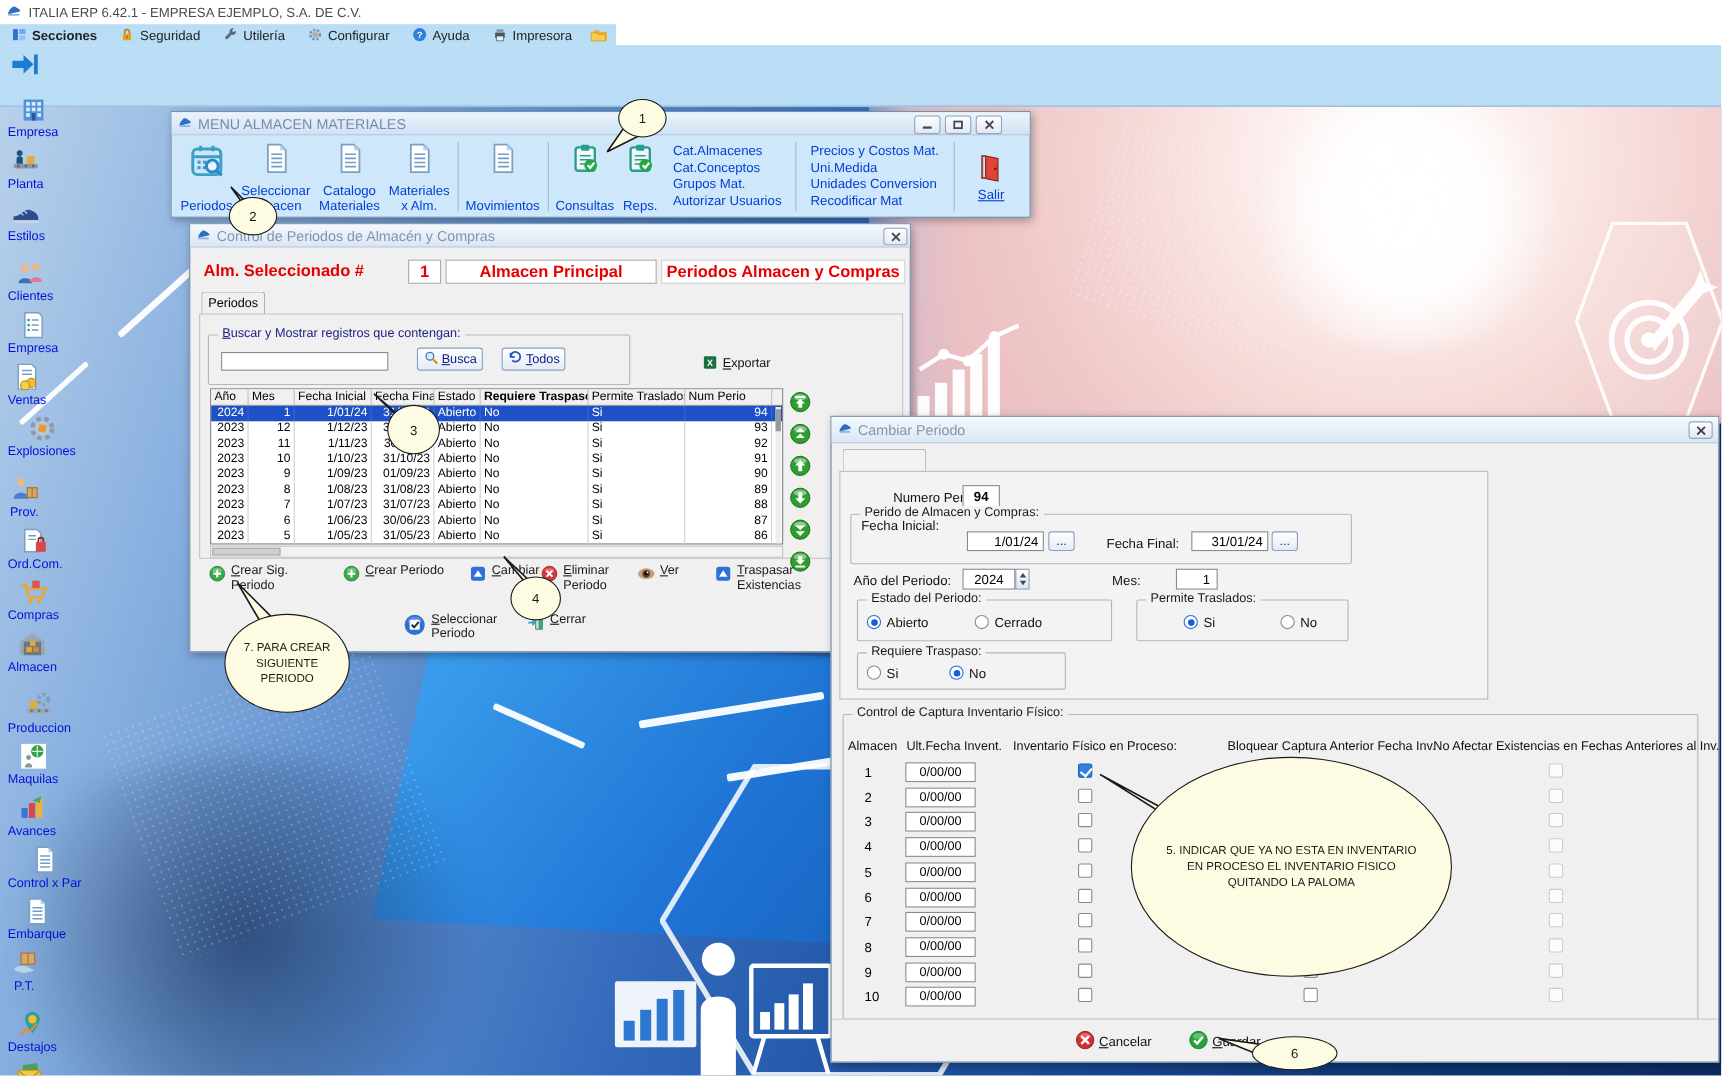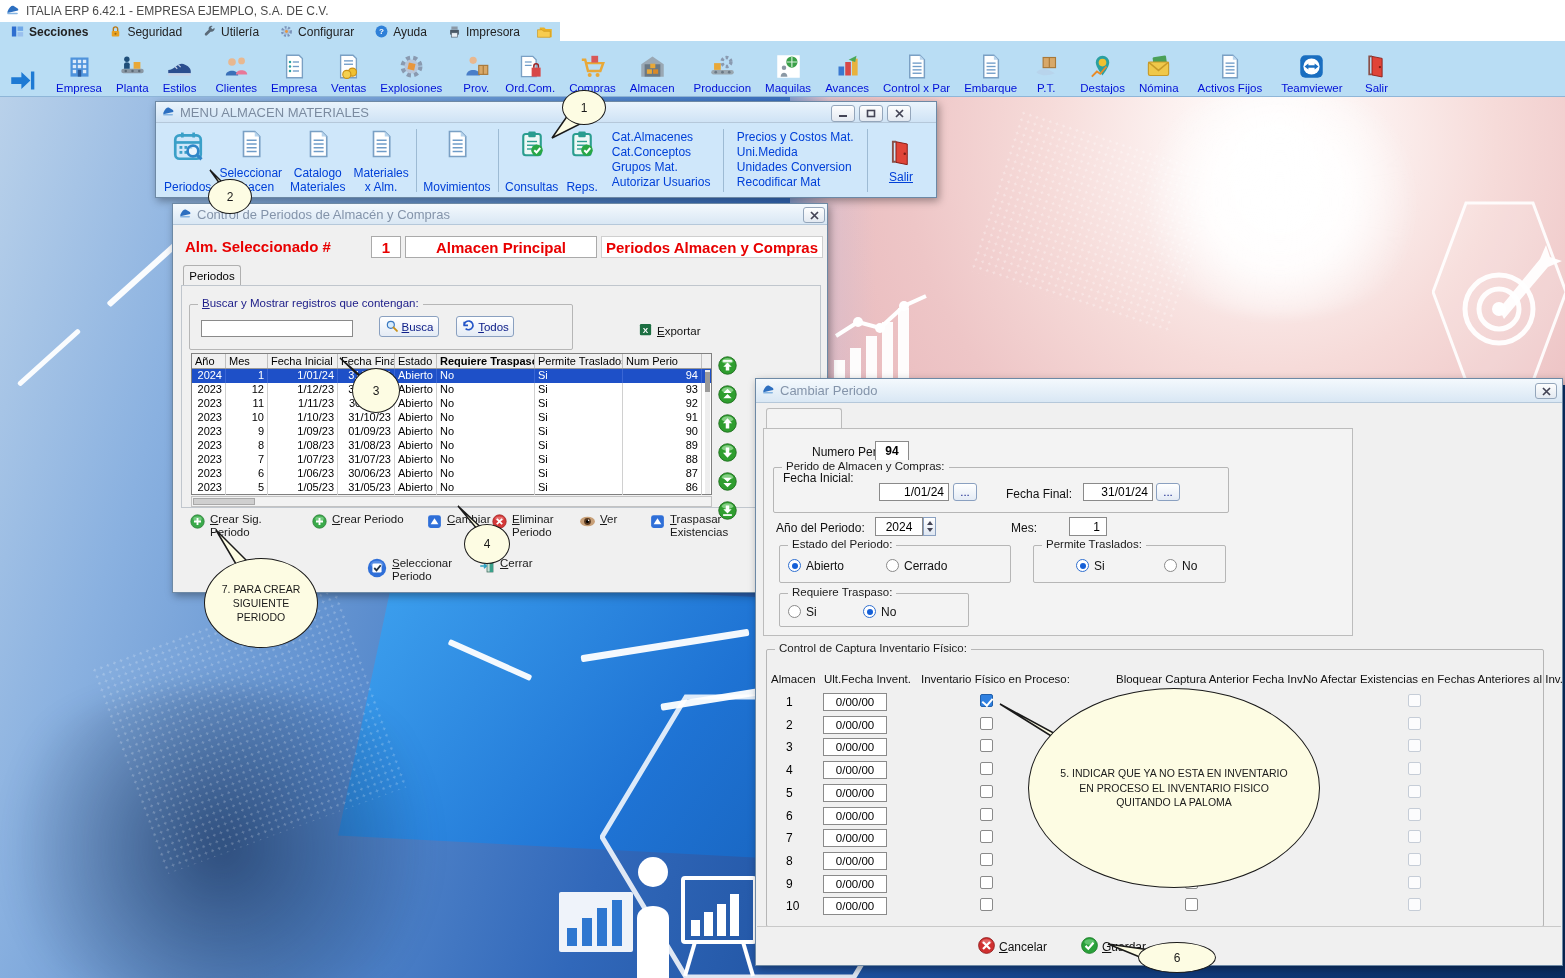--- a/index.html
+++ b/index.html
@@ -27,21 +27,21 @@
   .bg-svg { position:absolute; }
 
   
   #titlebar { position:absolute; left:0; top:0; width:1565px; height:22px; background:#fff; display:flex; align-items:center; gap:6px; padding-left:5px; z-index:5; }
   #titlebar span { color:#4a4a4a; font-size:12px; }
   #menubar-row { position:absolute; left:0; top:22px; width:1565px; height:19px; background:#fff; z-index:5; }
   #menuband { position:absolute; left:0; top:0; width:560px; height:19px; background:#b9ddf4; display:flex; align-items:center; }
   .mb-item { display:flex; align-items:center; gap:4px; padding:0 10px; height:19px; color:#222; font-size:12px; cursor:default; }
   .mb-item:first-child { font-weight:bold; }
   .mb-folder { padding:0 6px; display:flex; align-items:center; }
-  #toolbar { position:absolute; left:0; top:41px; width:1565px; height:56px; background:#b9ddf4; border-bottom:1px solid #8fb6d8; display:flex; align-items:flex-end; z-index:5; }
+  #toolbar { position:absolute; left:0; top:41px; width:1565px; height:56px; background:#b9ddf4; border-bottom:1px solid #8fb6d8; display:flex; align-items:flex-start; z-index:5;flex-direction:column; }
   .tb-item { display:flex; flex-direction:column; align-items:center; justify-content:flex-start; padding:4px 7px 2px; min-width:44px; }
   .tb-item .lbl { color:#0010d8; font-size:11.5px; margin-top:2px; white-space:nowrap; }
   .tb-sep { width:1px; background:#93a9bc; margin:4px 2px; }
 
   
   .win { position:absolute; background:#f0f0f0; border:1px solid #6d89a5; box-shadow:2px 3px 8px rgba(0,0,0,.35); }
   .win-title { position:absolute; left:0; top:0; right:0; height:21px; display:flex; align-items:center; gap:5px; padding-left:5px;
     background:linear-gradient(#f4f9fd,#d9e7f4); border-bottom:1px solid #b5c8da; color:#8494aa; font-size:13px; }
   .wbtn { position:absolute; width:24px; height:17px; border:1px solid #94a6bb; border-radius:3px;
     background:linear-gradient(#fefefe,#e3e9f1); display:flex; align-items:center; justify-content:center; }

